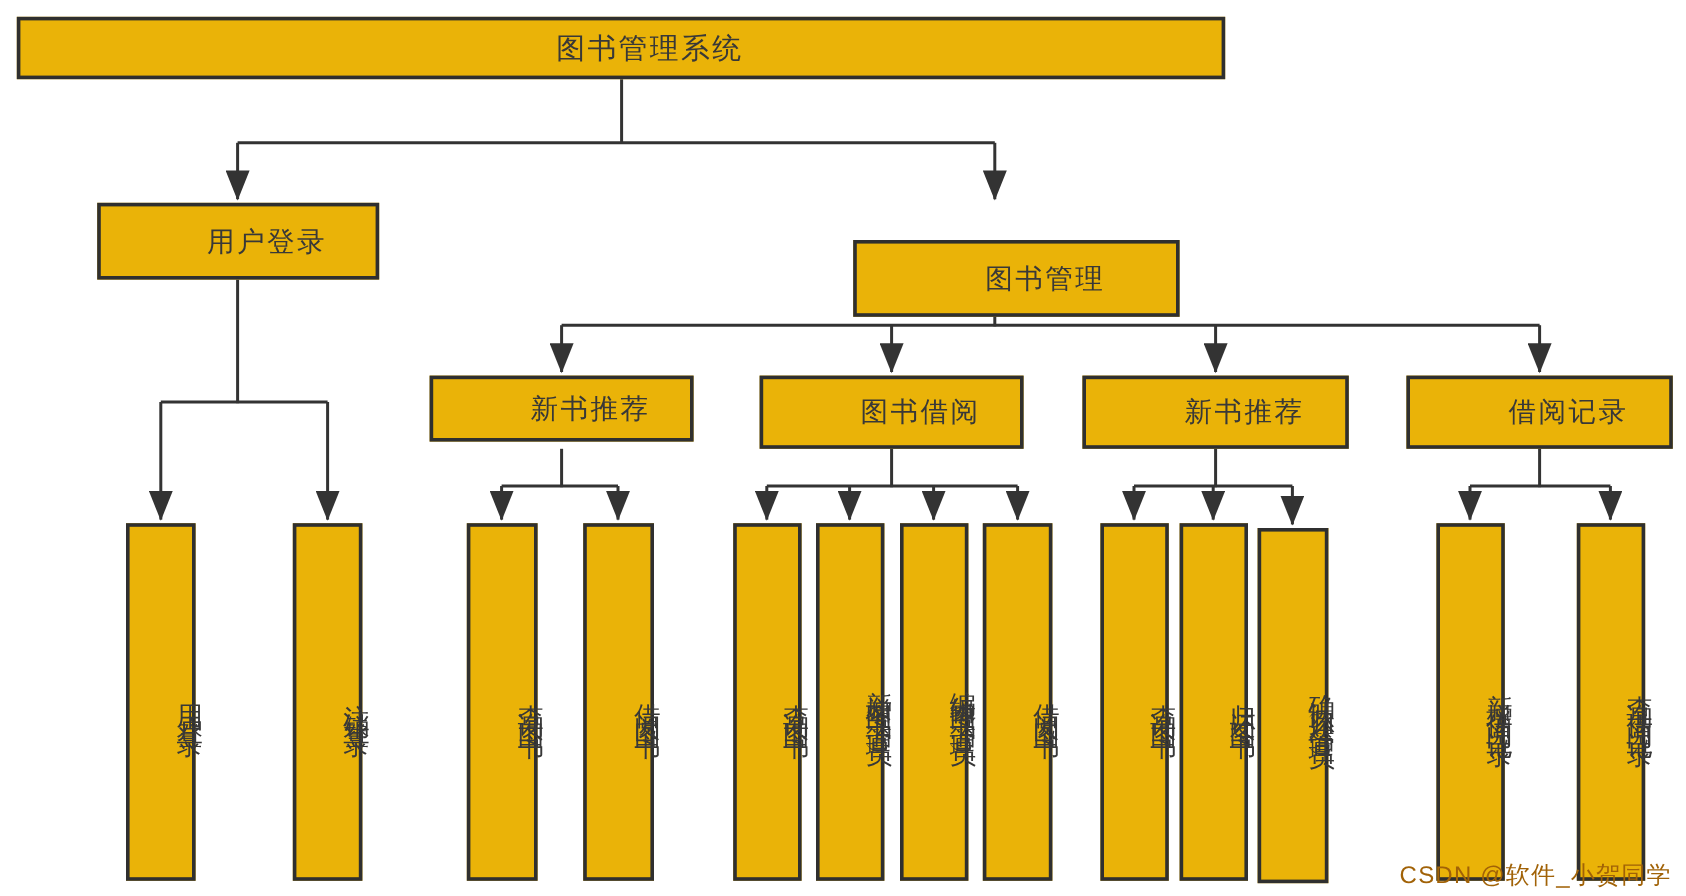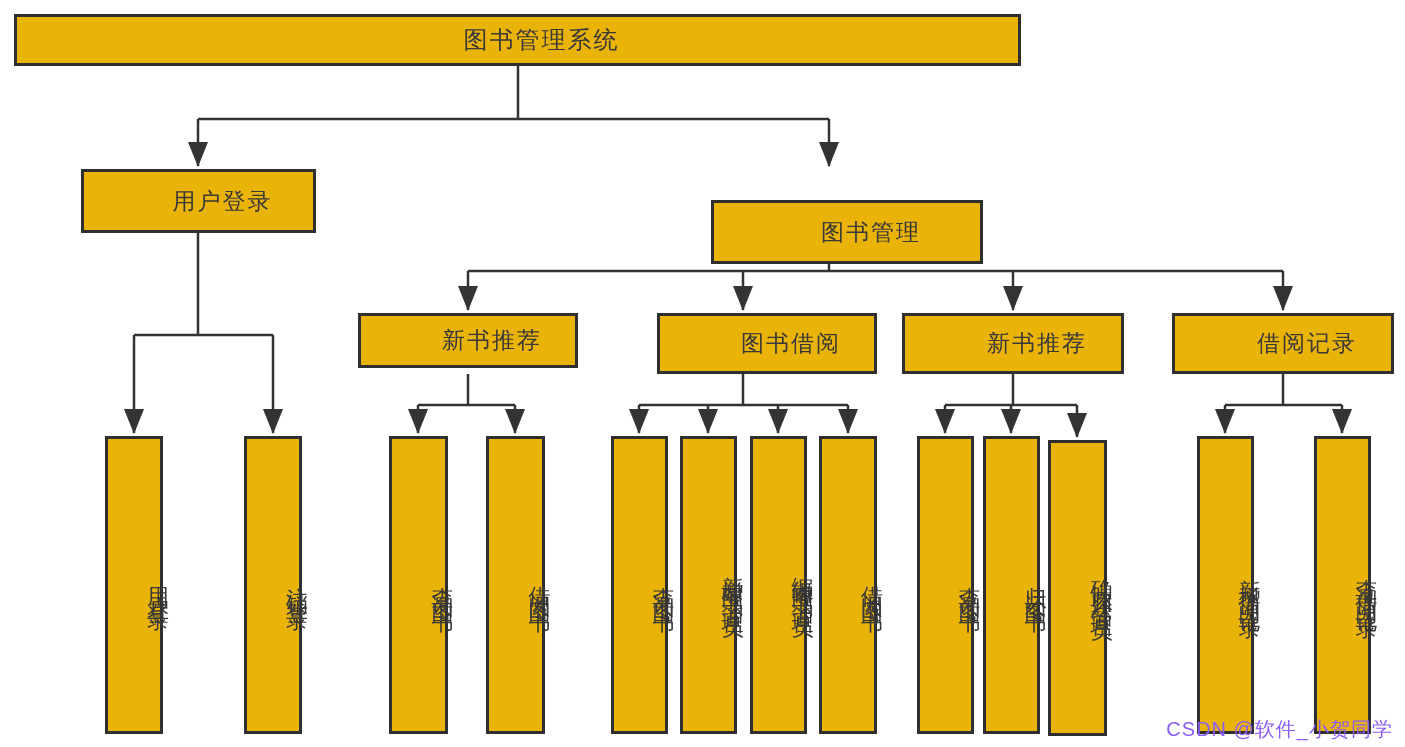--- a/index.html
+++ b/index.html
@@ -42,21 +42,21 @@
     line-height: 1;
   }
   .vbox.long { letter-spacing: 6px; }
   
   #n-root   { left: 14px;  top: 14px;  width: 1007px; height: 52px; font-size: 24px; }
   
   #n-login  { left: 81px;  top: 169px; width: 235px; }
   #n-mgmt   { left: 711px; top: 169px; width: 272px; margin-top: 31px; }
   
   #n-newrec { left: 358px;  top: 313px; width: 220px; height: 55px; }
-  #n-borrow { left: 633px;  top: 313px; width: 220px; height: 61px; margin-left: 24px; }
+  #n-borrow { left: 633px;  top: 313px; width: 220px; height: 61px; }
   #n-curr   { left: 902px;  top: 313px; width: 222px; height: 61px; }
   #n-record { left: 1172px; top: 313px; width: 222px; height: 61px; }
   
   #l-ulogin  { left: 105px;  width: 58px; }
   #l-logout  { left: 244px;  width: 58px; }
   #l-nbquery { left: 389px;  width: 59px; }
   #l-nbborrow{ left: 486px;  width: 59px; }
   #l-bbquery { left: 611px;  width: 57px; }
   #l-bbadd   { left: 680px;  width: 57px; }
   #l-bbedit  { left: 750px;  width: 57px; }
@@ -64,21 +64,21 @@
   #l-cbquery { left: 917px;  width: 57px; }
   #l-cbreturn{ left: 983px;  width: 57px; }
   #l-cbconfirm{ left: 1048px; width: 59px; top: 440px; height: 296px; }
   #l-bradd   { left: 1197px; width: 57px; }
   #l-brquery { left: 1314px; width: 57px; }
   #watermark {
     position: absolute;
     right: 12px;
     bottom: 4px;
     font-size: 20px;
-    color: #8b5cf6;
+    color: #a16207;
     letter-spacing: 1px;
     z-index: 5;
   }
 </style>
 </head>
 <body>
 
 <div id="canvas">
 
   <svg id="connectors" viewBox="0 0 1405 747" xmlns="http://www.w3.org/2000/svg">

